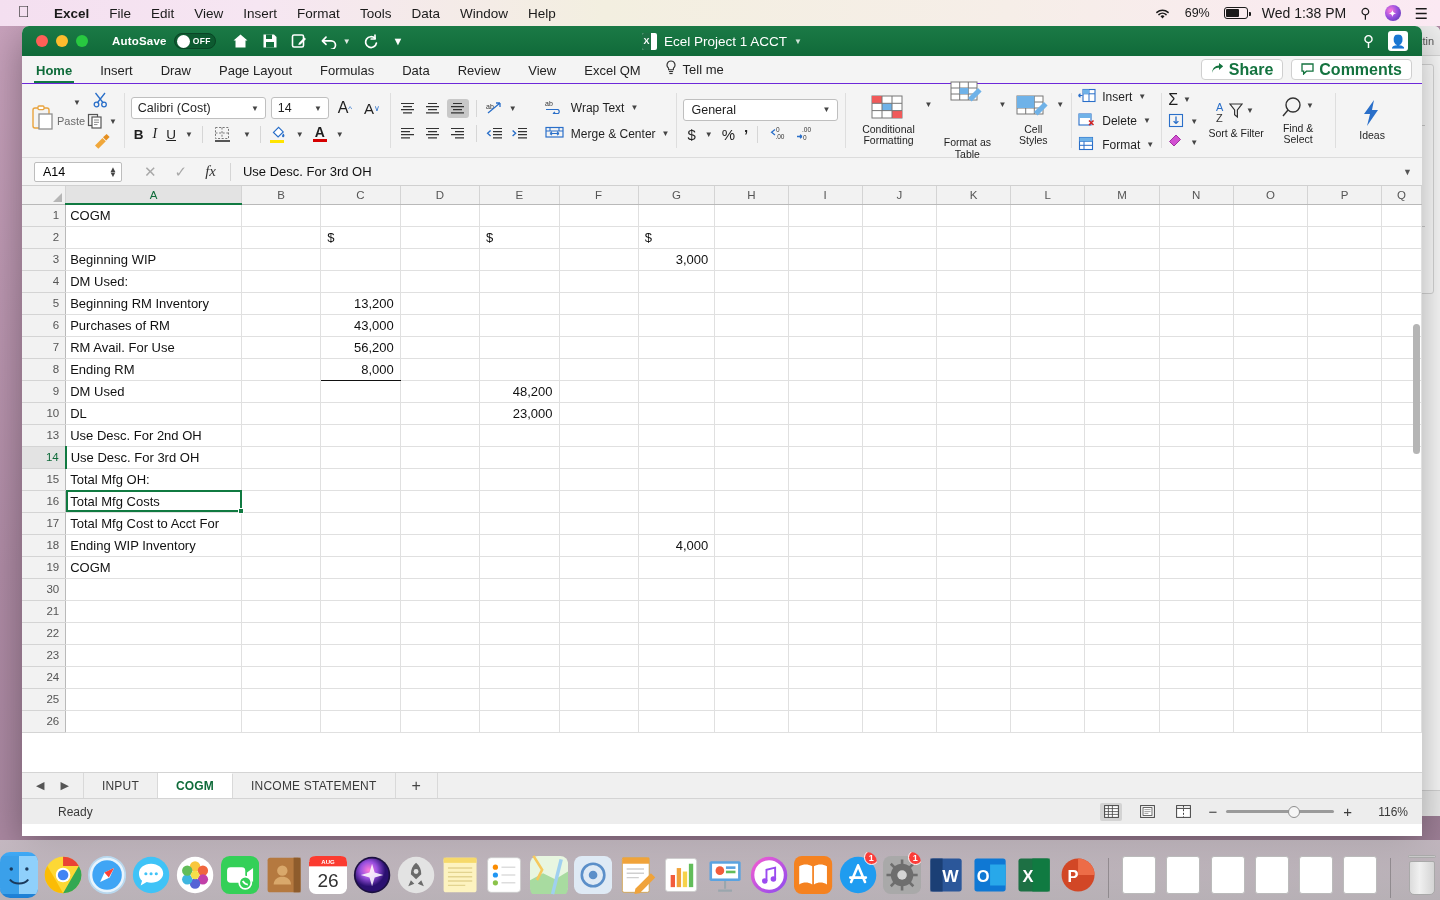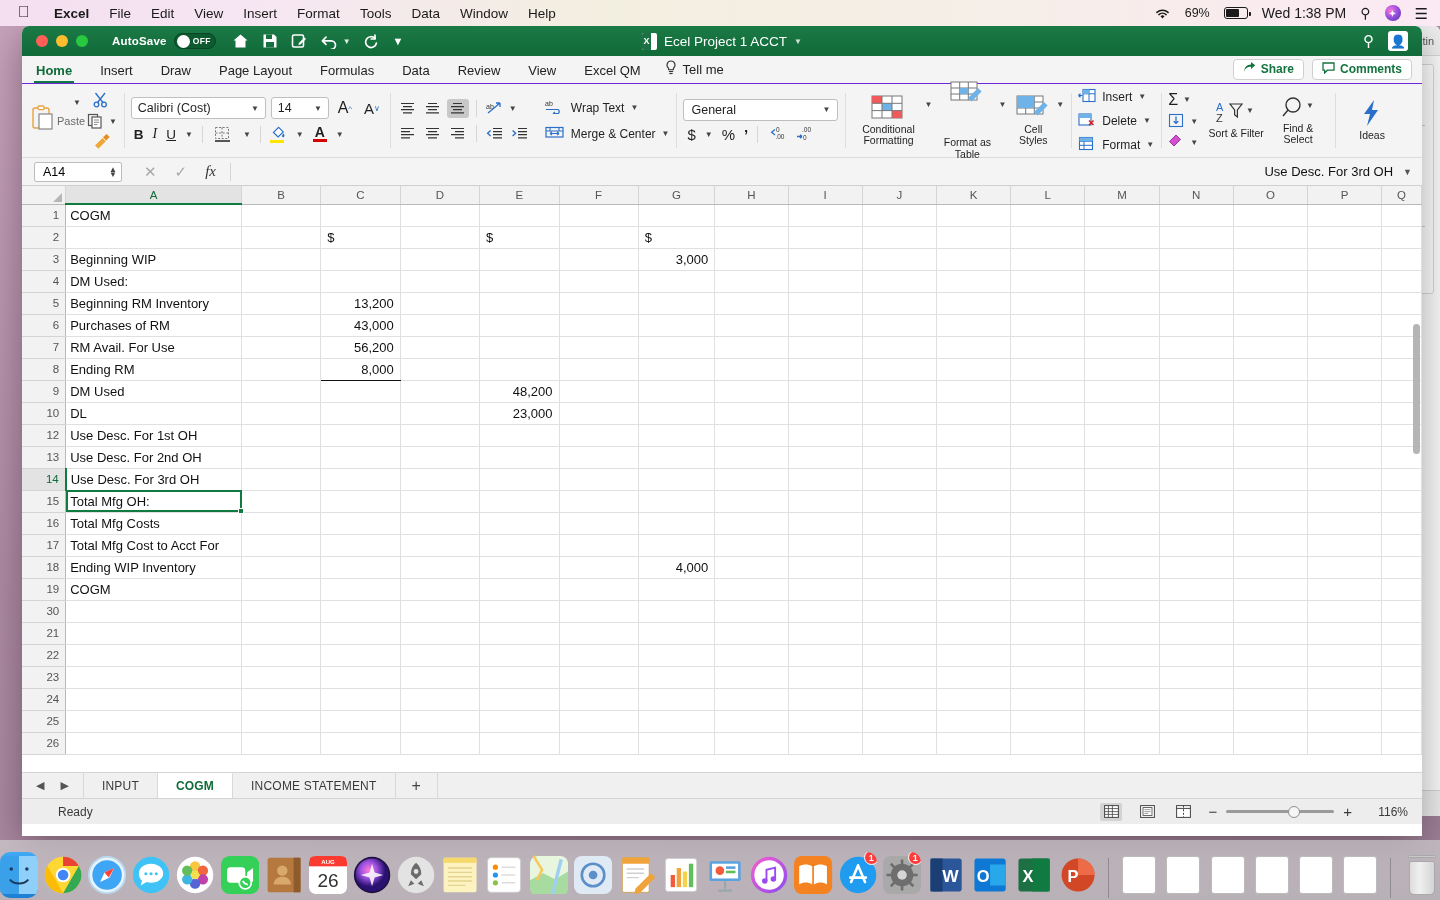--- a/index.html
+++ b/index.html
@@ -76,22 +76,22 @@
   #tabstrip {
     height:28px;background:#f4f4f4;display:flex;align-items:flex-end;
     border-bottom:1px solid #6d28d9;font-size:13px;color:#222;position:relative;
   }
   #tabstrip .tab{padding:0 14px 5px 14px;cursor:default;white-space:nowrap;}
   #tabstrip .tab.active{font-weight:bold;color:#0f6b3a;position:relative;}
   #tabstrip .tab.active:after{content:"";position:absolute;left:12px;right:12px;bottom:0;height:2.5px;background:#107a41;}
   .tellme{display:flex;align-items:center;gap:6px;padding:0 10px 5px 10px;}
   .bulb{display:inline-block;}
   .tabright{margin-left:auto;display:flex;gap:8px;padding:0 10px 3px 0;}
-  .pillbtn{border:1px solid #cfcfcf;border-radius:4px;background:#fff;font-size:12px;color:#1a1a1a;
-           padding:2px 9px;display:flex;gap:5px;height:21px;}
+  .pillbtn{border:1px solid #cfcfcf;border-radius:4px;background:#fff;font-size:16px;color:#1a1a1a;
+           padding:2px 9px;display:flex;align-items:center;gap:5px;height:21px;}
 
   
   #ribbon{height:74px;background:#f4f4f4;display:flex;align-items:stretch;
           border-bottom:1px solid #dcdcdc;position:relative;font-size:11.5px;color:#1f1f1f;}
   .grp{display:flex;align-items:center;padding:0 7px;position:relative;}
   .grp + .grp:before{content:"";position:absolute;left:0;top:9px;bottom:9px;width:1px;background:#dedede;}
   .vstack{display:flex;flex-direction:column;gap:5px;}
   .hrow{display:flex;align-items:center;gap:5px;}
   .chev{font-size:8px;color:#444;}
   .btn{display:flex;align-items:center;justify-content:center;cursor:default;}
@@ -110,21 +110,21 @@
   .paste{display:flex;flex-direction:row;align-items:center;width:44px;}
   .pastecap{font-size:11px;color:#6a6a6a;margin-top:1px;}
   .boldI{font-weight:bold;font-size:13.5px;}
   .italI{font-style:italic;font-family:"Liberation Serif",serif;font-size:14px;}
   .undI{text-decoration:underline;font-size:13.5px;}
   .fillA{position:relative;display:inline-block;}
   .fillbar{height:3px;width:14px;display:block;margin-top:1px;}
 
   
   #fbar{height:28px;background:#f4f4f4;display:flex;align-items:center;
-        border-bottom:1px solid #d0d0d0;text-align:right;}
+        border-bottom:1px solid #d0d0d0;}
   .namebox{width:88px;height:20px;margin-left:12px;border:1px solid #bdbdbd;background:#fff;border-radius:2px;
            display:flex;align-items:center;justify-content:space-between;padding:0 4px 0 8px;font-size:12.5px;}
   .spin{display:flex;flex-direction:column;line-height:5px;font-size:8px;color:#444;}
   .fbtns{display:flex;align-items:center;gap:18px;margin-left:22px;color:#a8a8a8;font-size:15px;}
   .fx{font-family:"Liberation Serif",serif;font-style:italic;color:#333;font-size:15px;}
   .finput{flex:1;margin-left:14px;font-size:13px;color:#111;border-left:1px solid #d5d5d5;padding-left:12px;height:18px;line-height:18px;}
   .fbarchev{padding:0 10px;color:#555;font-size:9px;}
 
   
   #gridwrap{position:relative;height:586px;background:#fff;overflow:hidden;}
@@ -946,40 +946,20 @@
             <td class="cell"></td>
             <td class="cell"></td>
             <td class="cell"></td>
             <td class="cell"></td>
             <td class="cell"></td>
             <td class="cell"></td>
             <td class="cell"></td>
             <td class="cell"></td>
           </tr>
           <tr>
-            <th class="rowhead">12</th>
-            <td class="cell txt overflow">Use Desc. For 1st OH</td>
-            <td class="cell"></td>
-            <td class="cell"></td>
-            <td class="cell"></td>
-            <td class="cell"></td>
-            <td class="cell"></td>
-            <td class="cell"></td>
-            <td class="cell"></td>
-            <td class="cell"></td>
-            <td class="cell"></td>
-            <td class="cell"></td>
-            <td class="cell"></td>
-            <td class="cell"></td>
-            <td class="cell"></td>
-            <td class="cell"></td>
-            <td class="cell"></td>
-            <td class="cell"></td>
-          </tr>
-          <tr>
             <th class="rowhead">13</th>
             <td class="cell txt overflow">Use Desc. For 2nd OH</td>
             <td class="cell"></td>
             <td class="cell"></td>
             <td class="cell"></td>
             <td class="cell"></td>
             <td class="cell"></td>
             <td class="cell"></td>
             <td class="cell"></td>
             <td class="cell"></td>

